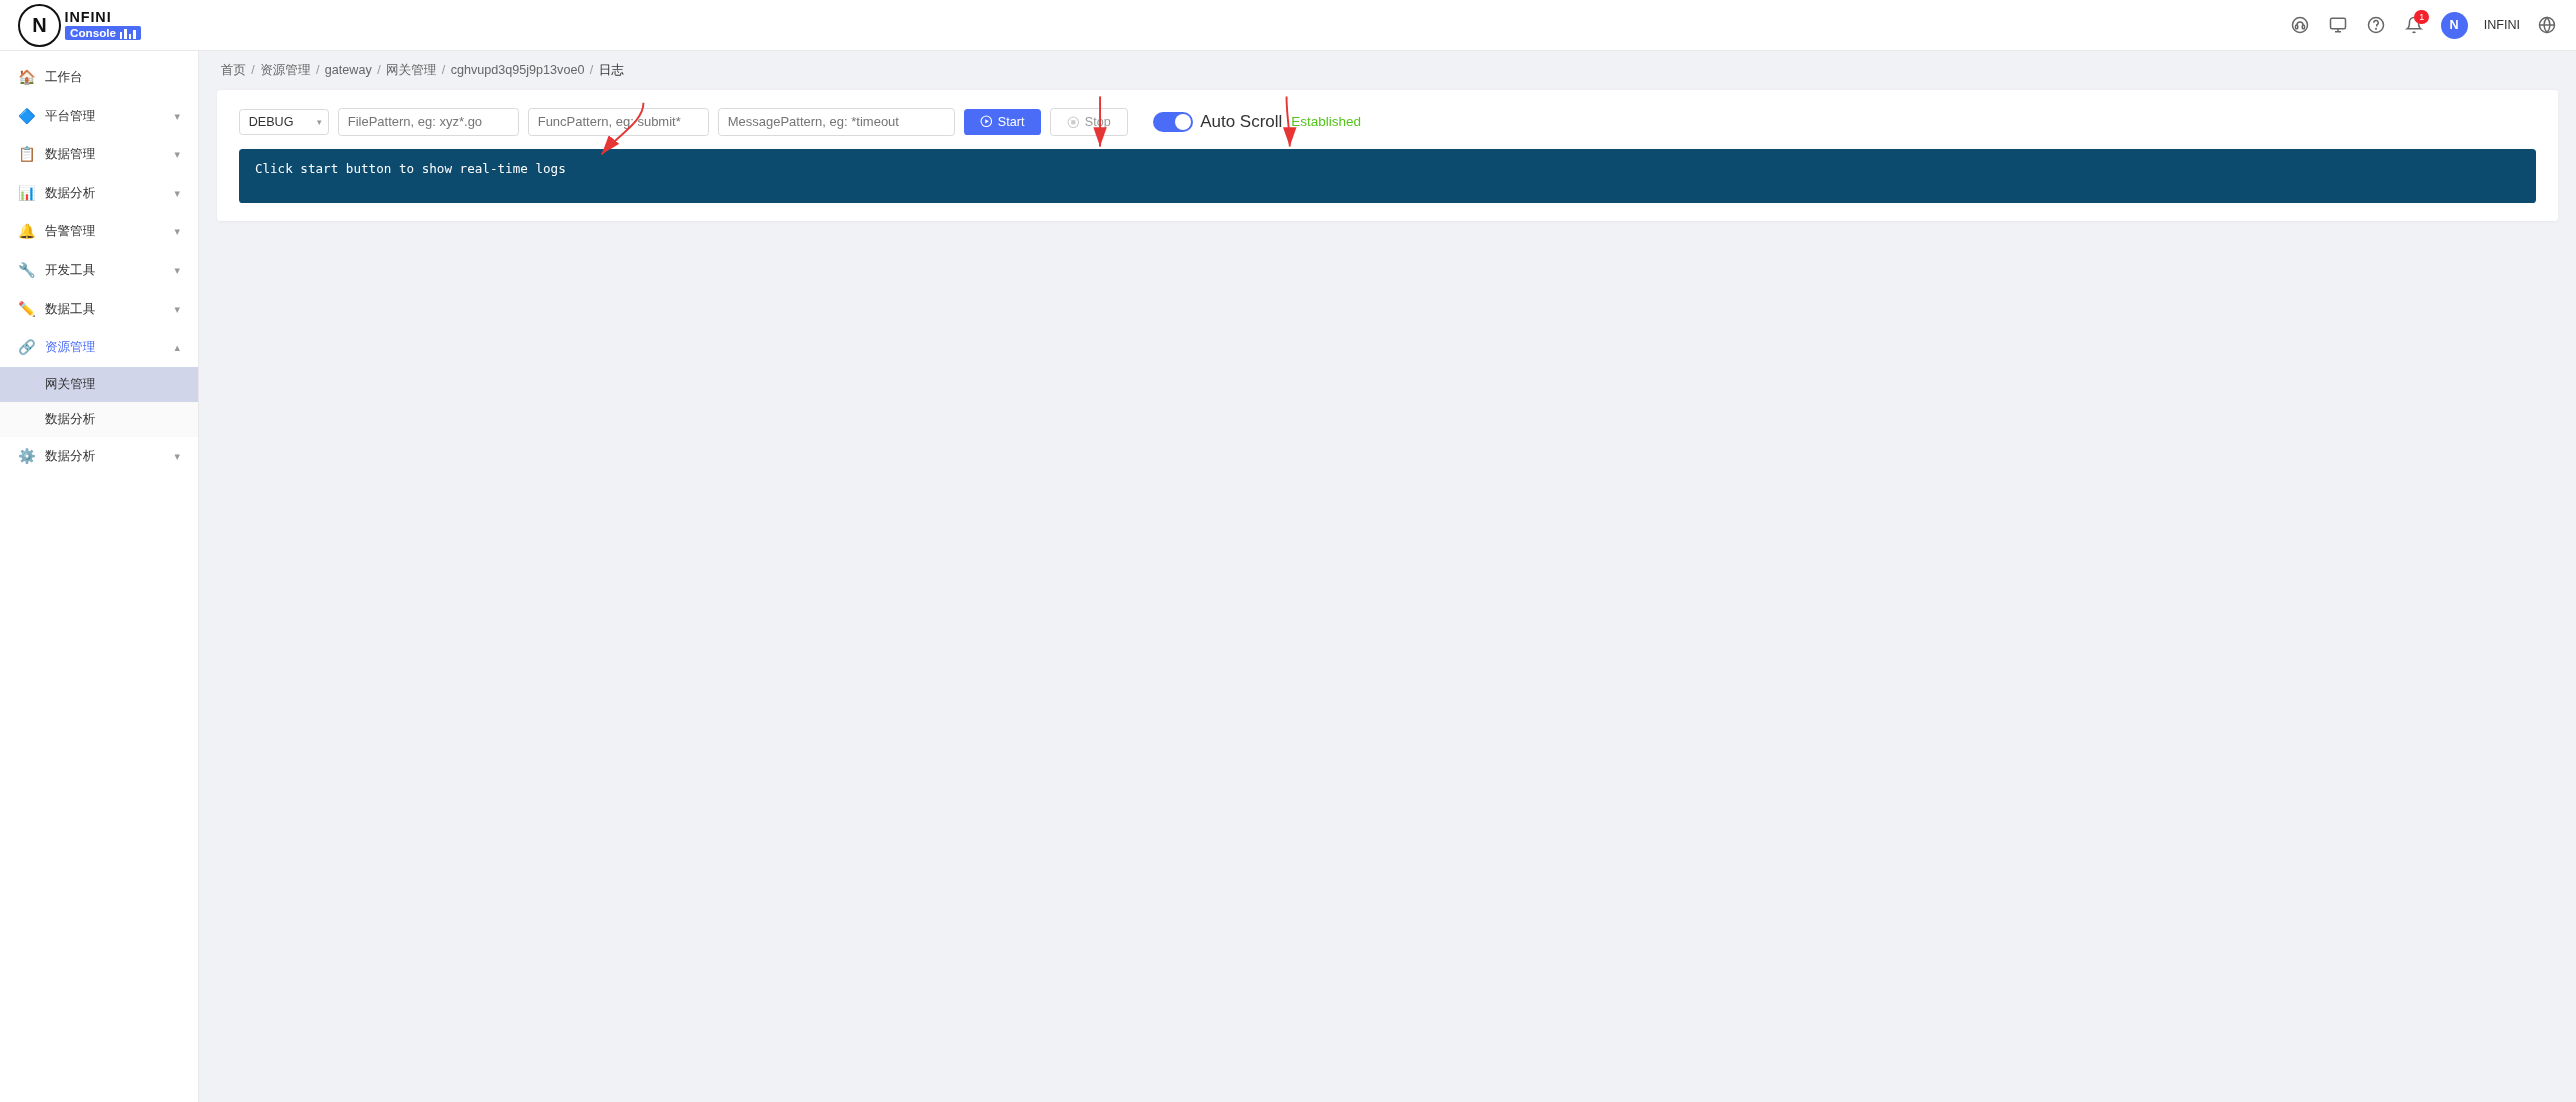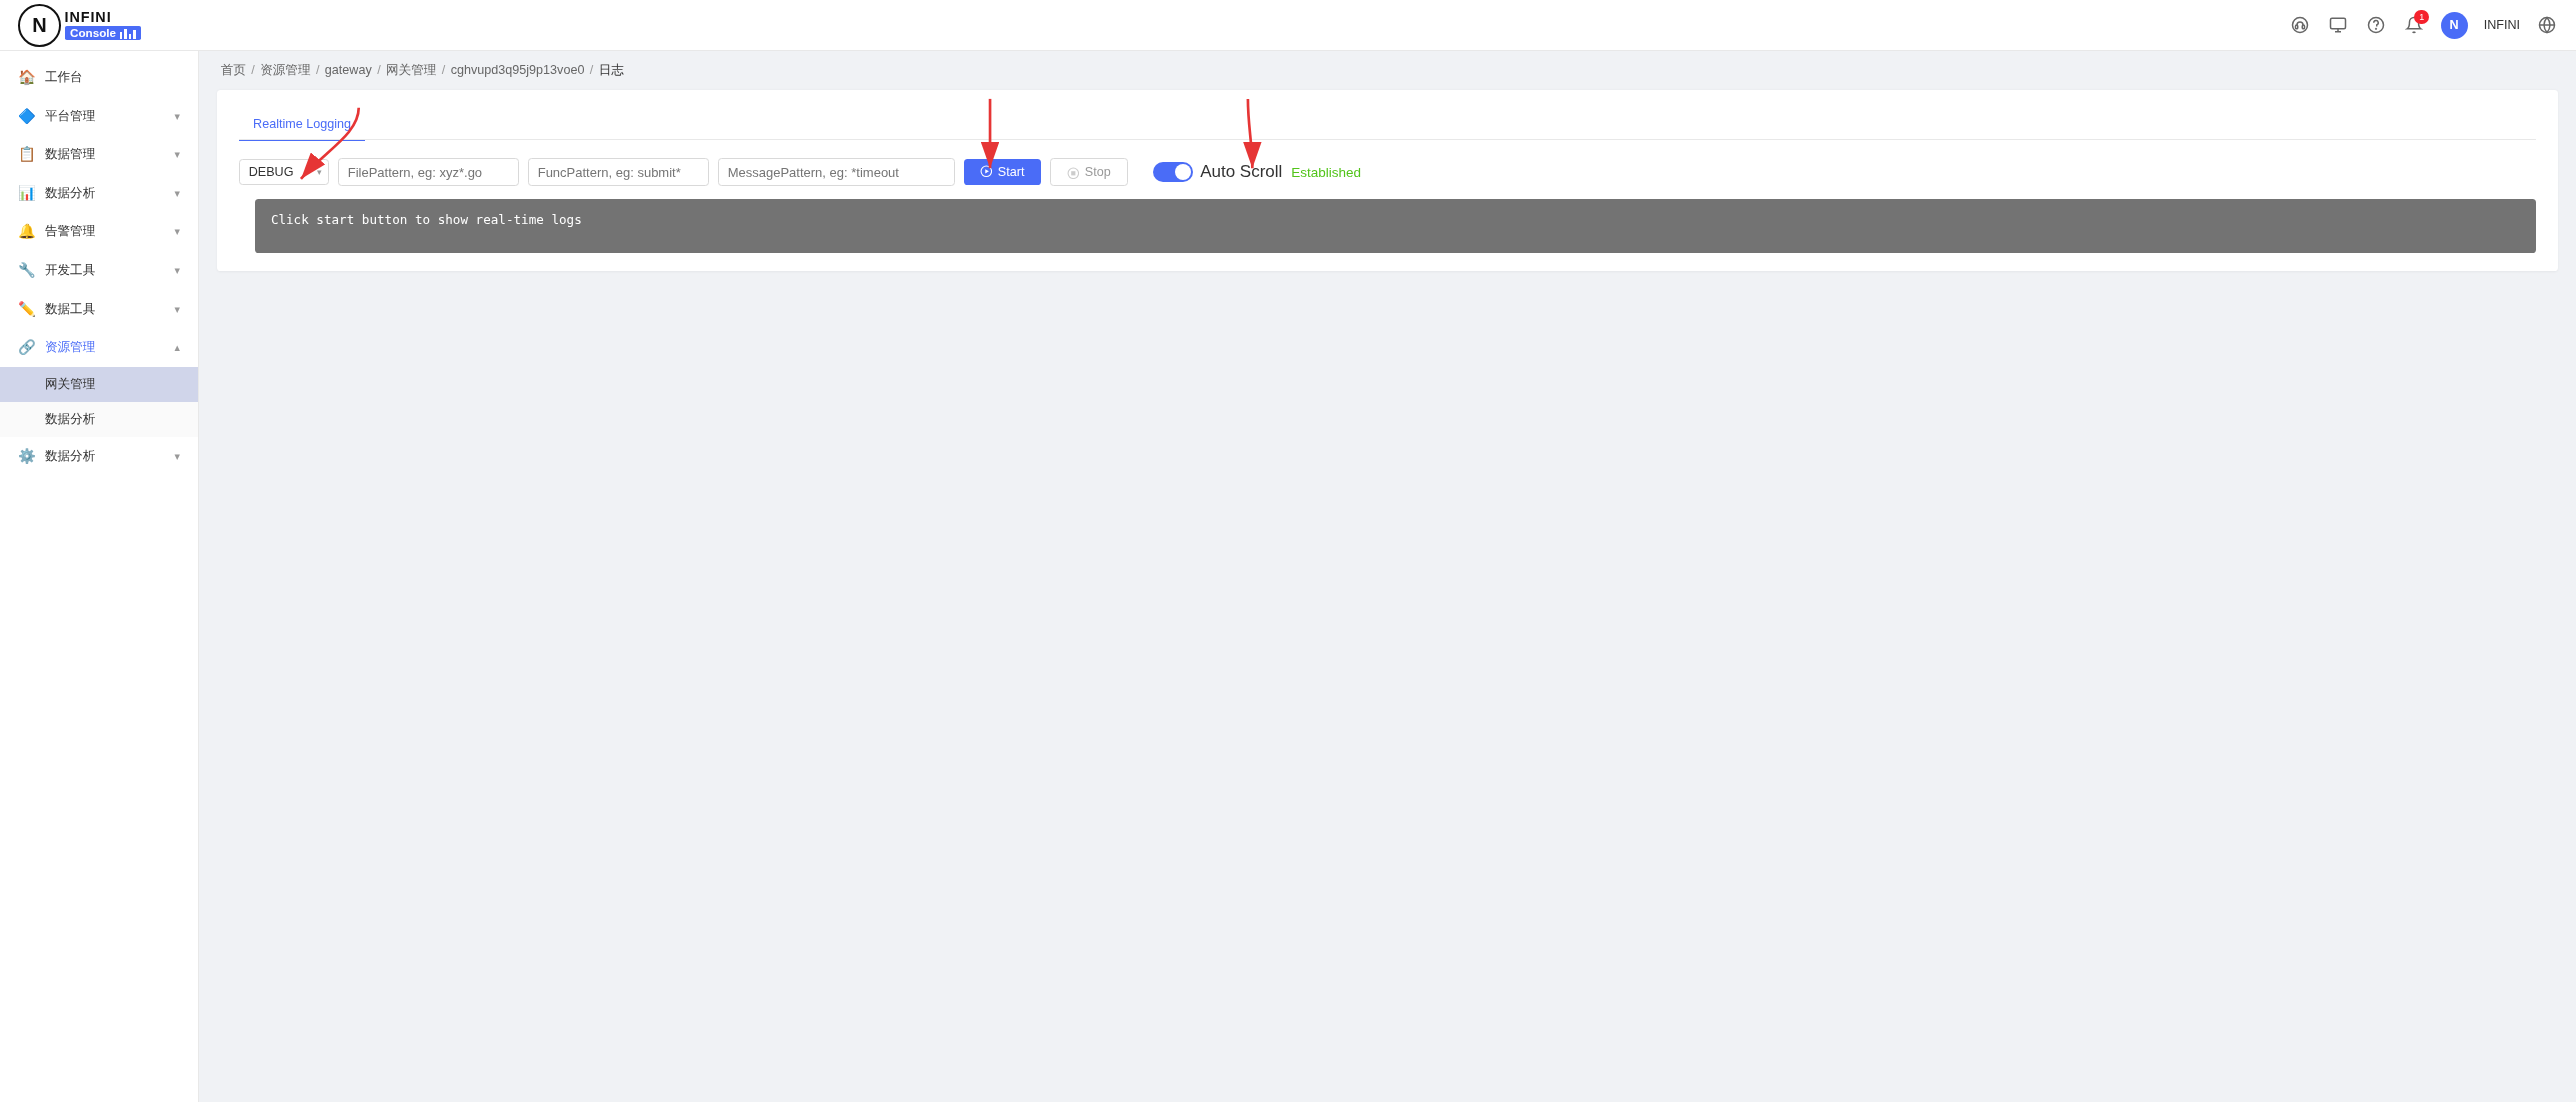--- a/index.html
+++ b/index.html
@@ -320,29 +320,28 @@
 
     
     .status-established {
       font-size: 13.5px;
       color: #52c41a;
       font-weight: 500;
     }
 
     
     .log-area {
-      background: #737373;
+      background: #0c4a6e;
       color: #fff;
       border-radius: 3.6px;
       padding: 12.6px 16.2px;
       font-size: 12.6px;
       font-family: monospace;
       margin-top: 12.6px;
       min-height: 54px;
-      margin-left: 16px;
     }
 
     
     .card-wrapper {
       position: relative;
     }
 
     svg.annotation-svg {
       position: absolute;
       top: 0;
@@ -503,25 +502,20 @@
       <a href="#">网关管理</a>
       <span class="breadcrumb-sep">/</span>
       <a href="#">cghvupd3q95j9p13voe0</a>
       <span class="breadcrumb-sep">/</span>
       <span class="breadcrumb-current">日志</span>
     </div>
 
     <div class="card-wrapper">
       <div class="card">
 
-        <div class="tabs">
-          <div class="tab active">
-            <span>Realtime Logging</span>
-          </div>
-        </div>
 
         <div class="controls-row">
 
           <div class="select-wrapper">
             <select>
               <option>DEBUG</option>
               <option>INFO</option>
               <option>WARN</option>
               <option>ERROR</option>
             </select>

